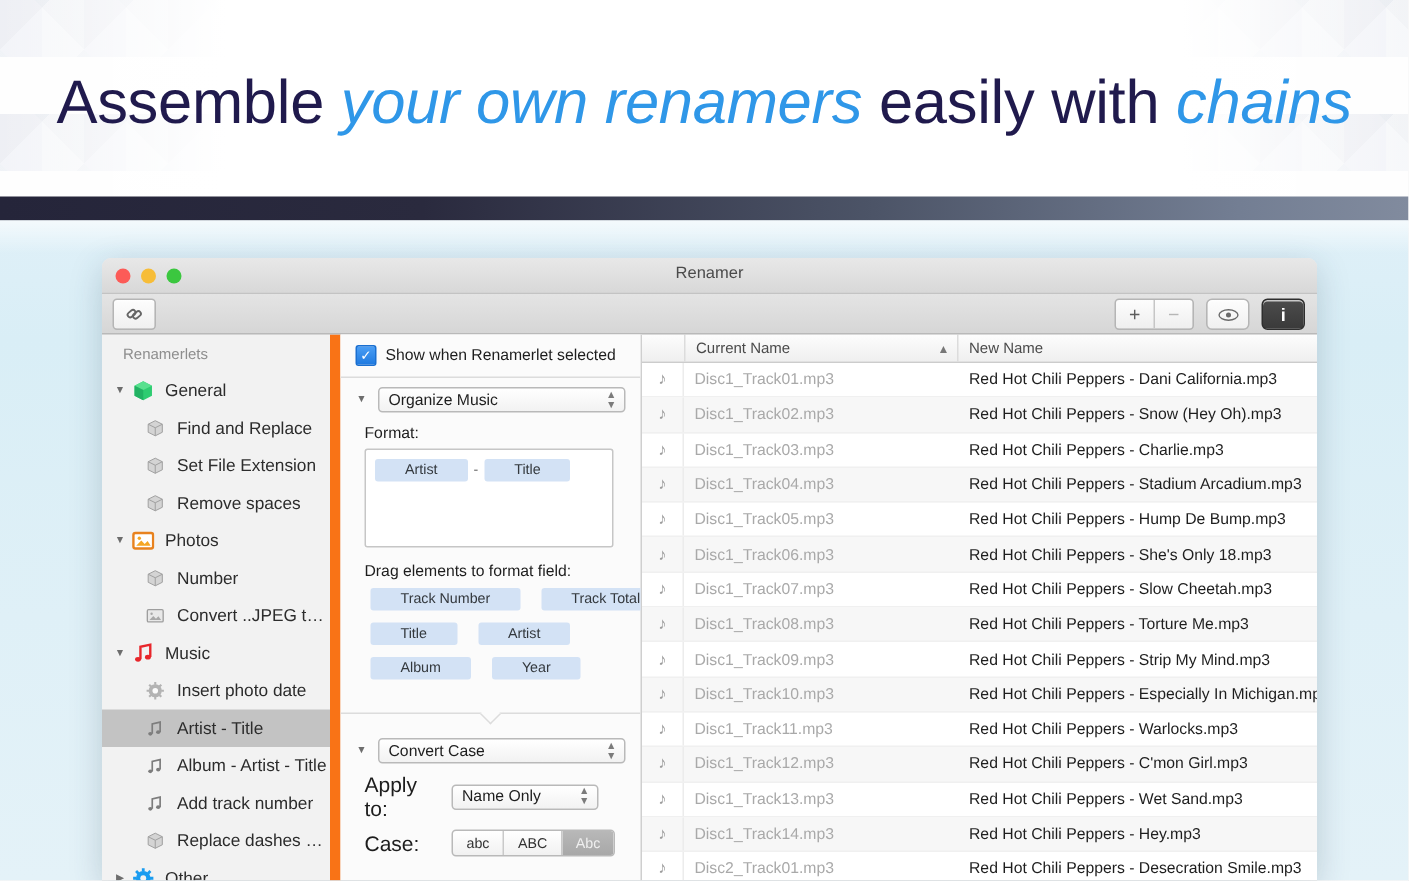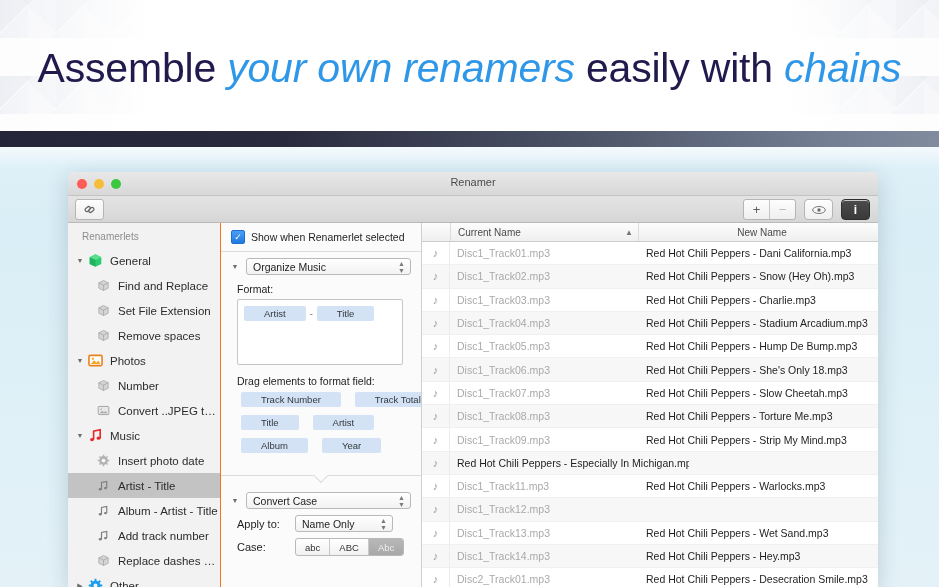--- a/index.html
+++ b/index.html
@@ -191,21 +191,21 @@
     flex: 1 1 auto;
     display: flex;
     min-height: 0;
   }
 
   
   .sidebar {
     width: 152px;
     flex: 0 0 152px;
     background: #f2f2f2;
-    border-right: 1px solid #f97316;
+    border-right: 7px solid #f97316;
     overflow: hidden;
     padding-top: 8px;
   }
   .sb-header {
     font-size: 10px;
     color: #8d8d8d;
     padding: 0 0 6px 14px;
   }
   .sb-item {
     display: flex;
@@ -336,21 +336,21 @@
     border-left: 1px solid #dcdcdc;
     border-bottom: 1px solid #dcdcdc;
     transform: rotate(-45deg);
   }
   .grid-row {
     display: flex;
     align-items: center;
     margin: 6px 0 0 8px;
     gap: 6px;
   }
-  .grid-row .k { width: 52px; font-size: 11px; color: #1d1d1d; }
+  .grid-row .k { width: 52px; font-size: 14px; color: #1d1d1d; }
   .popup.sm { width: 98px; flex: 0 0 98px; }
   .segctl {
     display: flex;
     border: 1px solid #b9b9b9;
     border-radius: 3px;
     overflow: hidden;
     height: 16px;
     background: linear-gradient(180deg,#ffffff,#f1f1f1);
   }
   .segctl > div {
@@ -378,21 +378,20 @@
   }
   .lhead {
     display: flex;
     height: 18px;
     flex: 0 0 18px;
     background: linear-gradient(180deg,#fdfdfd,#efefef);
     border-bottom: 1px solid #cccccc;
     font-size: 10px;
     color: #4a4a4a;
     align-items: center;
-    text-align: center;
   }
   .lhead .c-ico { width: 28px; flex: 0 0 28px; border-right: 1px solid #dcdcdc; height: 100%; }
   .lhead .c-cur {
     flex: 1 1 auto;
     padding-left: 7px;
     height: 100%;
     display: flex;
     align-items: center;
     justify-content: space-between;
     padding-right: 5px;
@@ -780,30 +779,32 @@
               <div class="c-cur">Disc1_Track08.mp3</div>
               <div class="c-new">Red Hot Chili Peppers - Torture Me.mp3</div>
             </div>
           <div class="row">
               <div class="c-ico">♪</div>
               <div class="c-cur">Disc1_Track09.mp3</div>
               <div class="c-new">Red Hot Chili Peppers - Strip My Mind.mp3</div>
             </div>
           <div class="row alt">
               <div class="c-ico">♪</div>
+              <div class="c-cur">Disc1_Track10.mp3</div>
               <div class="c-new">Red Hot Chili Peppers - Especially In Michigan.mp3</div>
             </div>
           <div class="row">
               <div class="c-ico">♪</div>
               <div class="c-cur">Disc1_Track11.mp3</div>
               <div class="c-new">Red Hot Chili Peppers - Warlocks.mp3</div>
             </div>
           <div class="row alt">
               <div class="c-ico">♪</div>
               <div class="c-cur">Disc1_Track12.mp3</div>
+              <div class="c-new">Red Hot Chili Peppers - C'mon Girl.mp3</div>
             </div>
           <div class="row">
               <div class="c-ico">♪</div>
               <div class="c-cur">Disc1_Track13.mp3</div>
               <div class="c-new">Red Hot Chili Peppers - Wet Sand.mp3</div>
             </div>
           <div class="row alt">
               <div class="c-ico">♪</div>
               <div class="c-cur">Disc1_Track14.mp3</div>
               <div class="c-new">Red Hot Chili Peppers - Hey.mp3</div>

